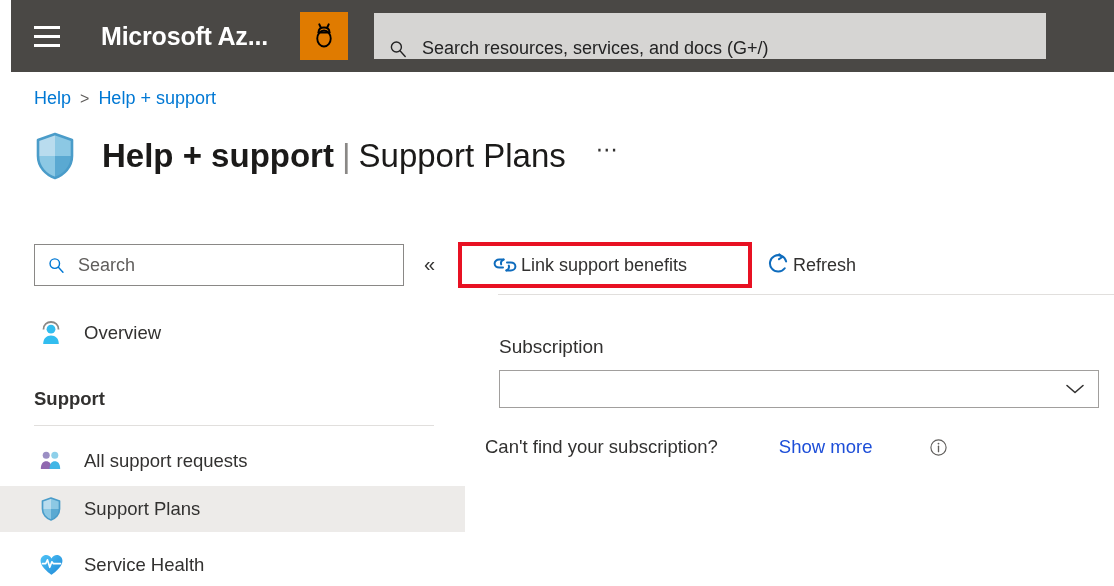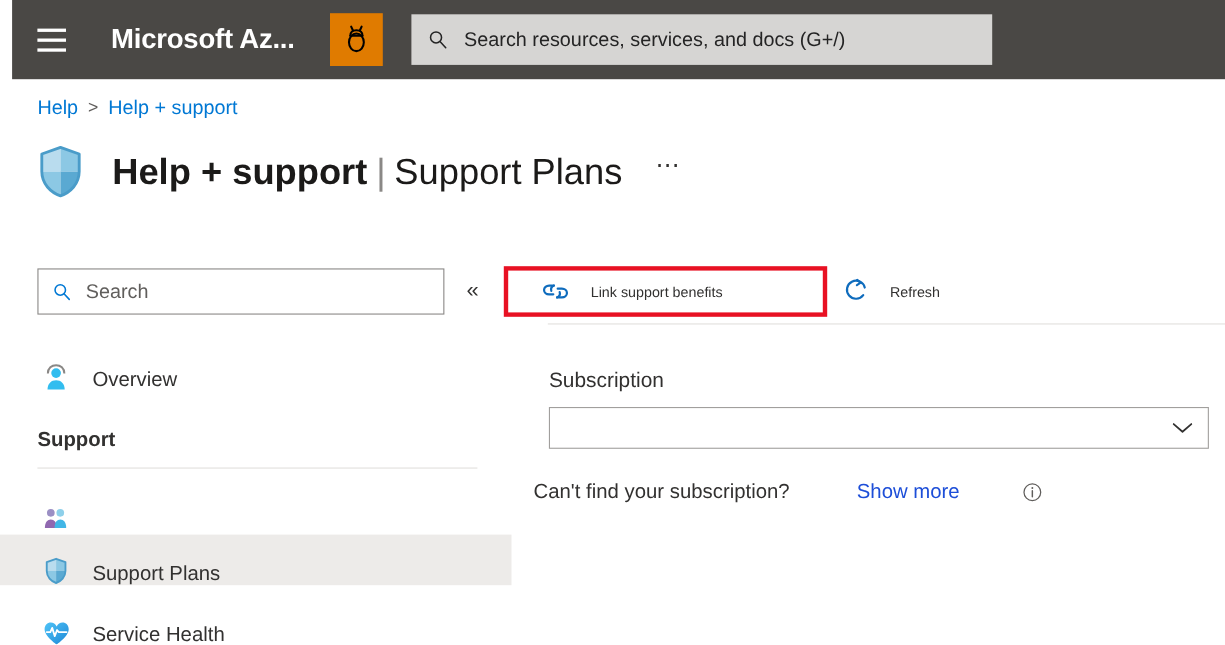--- a/index.html
+++ b/index.html
@@ -32,23 +32,23 @@
     margin-left: 28px; letter-spacing: -0.2px; white-space: nowrap;
   }
   .bug-btn {
     width: 48px; height: 48px; background: #e07b00;
     margin-left: 32px;
     display: flex; align-items: center; justify-content: center;
     cursor: pointer; flex: 0 0 auto;
   }
   .global-search {
     margin-left: 26px;
-    width: 528px; height: 46px;
+    width: 672px; height: 46px;
     background: #d6d5d3;
-    display: flex; align-items: center;
+    display: flex; align-items: flex-end;
     padding: 0 14px; cursor: text;
   }
   .global-search .sicon { margin-right: 14px; display:flex; align-items:center; }
   .global-search .placeholder {
     color: #242424; font-size: 18px; white-space: nowrap;
   }
 
   
   .breadcrumb {
     position: absolute; left: 34px; top: 88px;
@@ -85,21 +85,21 @@
   .nav-search .sicon { margin-right: 12px; display: flex; align-items: center; }
   .nav-search .placeholder { color: #605e5c; font-size: 18px; text-align: center; }
 
   .collapse-btn {
     position: absolute; left: 424px; top: 14px;
     color: #323130; font-size: 20px; cursor: pointer; line-height: 1;
   }
 
   .nav-item {
     position: absolute; left: 0; width: 465px; height: 46px;
-    display: flex; align-items: flex-end; cursor: pointer;
+    display: flex; align-items: center; cursor: pointer;
   }
   .nav-item .nico { width: 26px; margin-left: 38px; display: flex; align-items: center; justify-content: center; }
   .nav-item .nlabel { margin-left: 20px; font-size: 18.5px; color: #323130; white-space: nowrap; }
   .nav-item.selected { background: #edebe9; }
 
   .nav-group-title {
     position: absolute; left: 34px; font-size: 18.5px; font-weight: bold; color: #323130;
   }
   .nav-divider {
     position: absolute; left: 34px; width: 400px; height: 1px; background: #e1dfdd;
@@ -107,21 +107,21 @@
 
   
   .content { position: absolute; left: 465px; top: 232px; width: 649px; height: 354px; }
 
   .cmdbar { position: absolute; left: 0; top: 0; height: 60px; width: 649px; }
   .cmd-btn {
     position: absolute; display: flex; align-items: center; height: 40px;
     cursor: pointer; padding: 0 6px;
   }
   .cmd-btn .cico { display: flex; align-items: center; justify-content: center; width: 30px; }
-  .cmd-btn .clabel { margin-left: 16px; font-size: 13px; color: #323130; white-space: nowrap; }
+  .cmd-btn .clabel { font-size: 18px; color: #323130; white-space: nowrap; }
   .cmd-highlight {
     position: absolute; left: -7px; top: 10px; width: 294px; height: 46px;
     border: 4px solid #e81123; pointer-events: none;
   }
   .cmd-underline {
     position: absolute; left: 33px; top: 62px; width: 616px; height: 1px; background: #e1dfdd;
   }
 
   .field-label {
     position: absolute; left: 34px; top: 104px; font-size: 19px; color: #323130;
@@ -240,20 +240,21 @@
 
     <div class="nav-item" style="top:198px;">
       <span class="nico">
         <svg width="24" height="24" viewBox="0 0 24 24">
           <circle cx="7.2" cy="6.2" r="3.5" fill="#9b8fc4"></circle>
           <path d="M1.8 20 C1.8 14.6 4.2 12.2 7.2 12.2 C10.2 12.2 12.6 14.6 12.6 20 Z" fill="#9068b0"></path>
           <circle cx="15.8" cy="6.2" r="3.5" fill="#8ed0ea"></circle>
           <path d="M10.6 20 C10.6 14.6 12.9 12.2 15.8 12.2 C18.8 12.2 21.2 14.6 21.2 20 Z" fill="#41b6e6"></path>
         </svg>
       </span>
+      <span class="nlabel">All support requests</span>
     </div>
 
     <div class="nav-item selected" style="top:246px;">
       <span class="nico">
         <svg width="22" height="26" viewBox="0 0 44 50">
           <defs>
             <clipPath id="shclip2">
               <path d="M22 3 L39 9 L39 25 C39 36 31 44 22 47 C13 44 5 36 5 25 L5 9 Z"></path>
             </clipPath>
           </defs>

